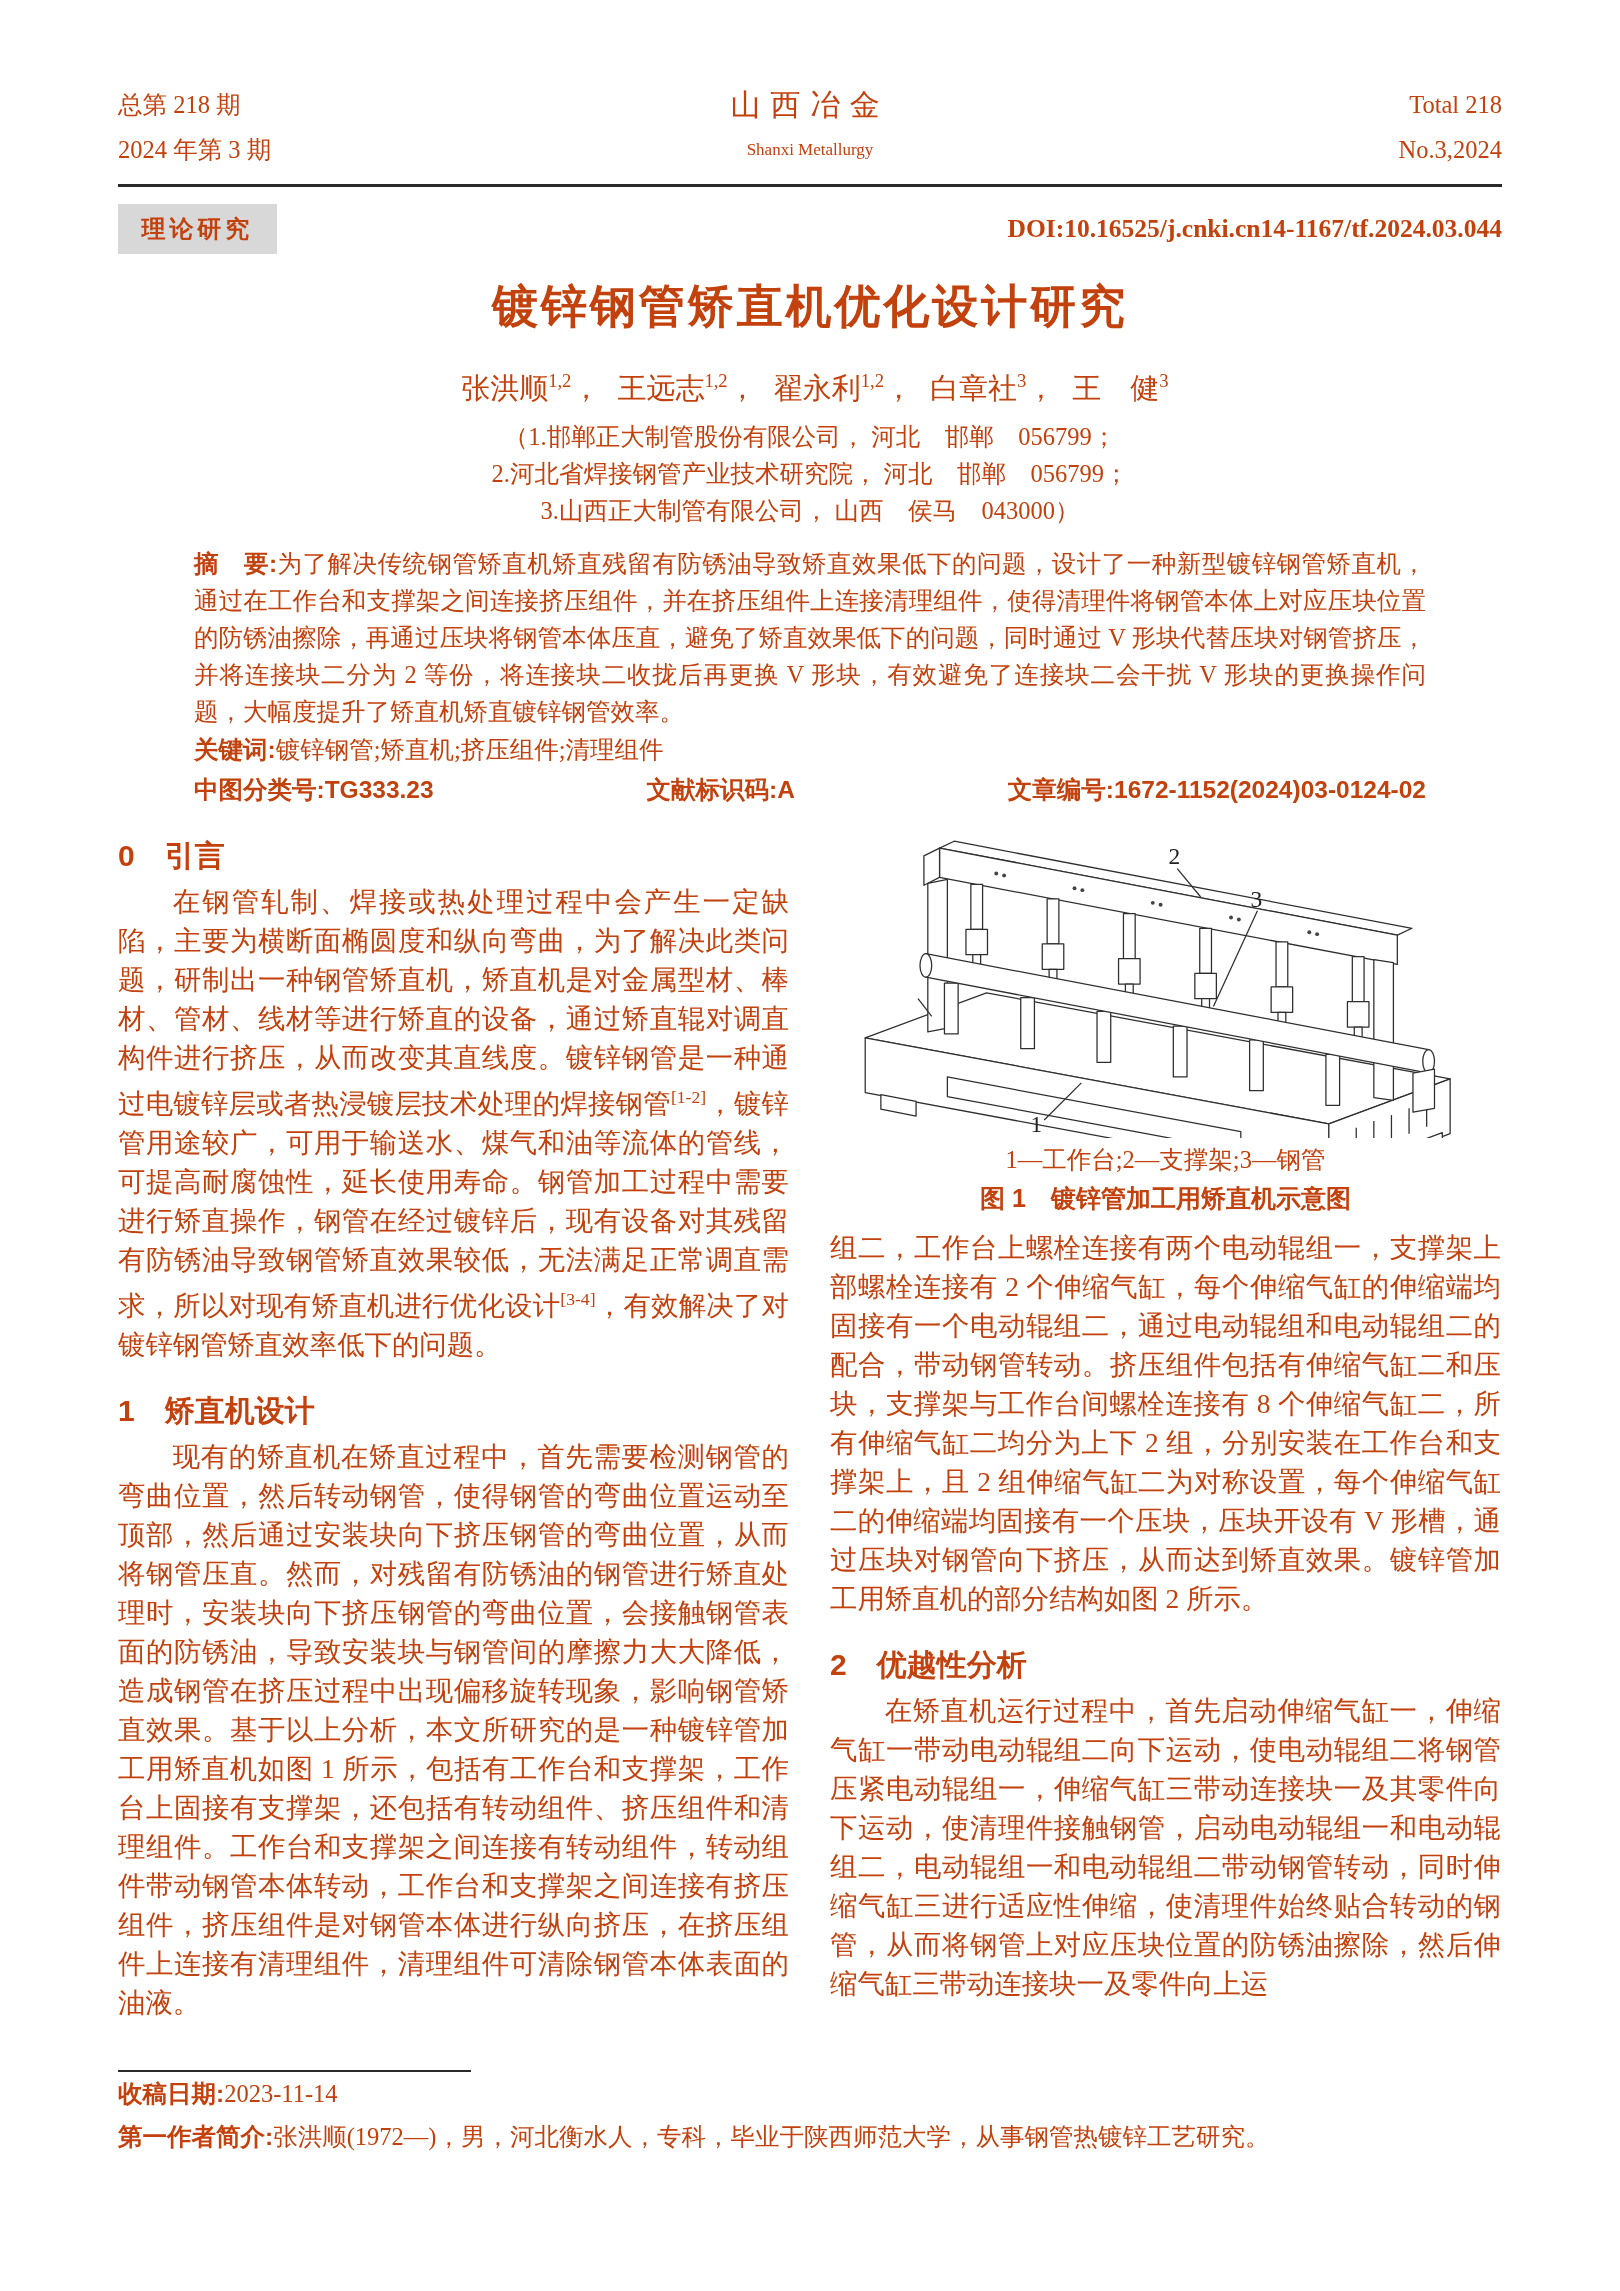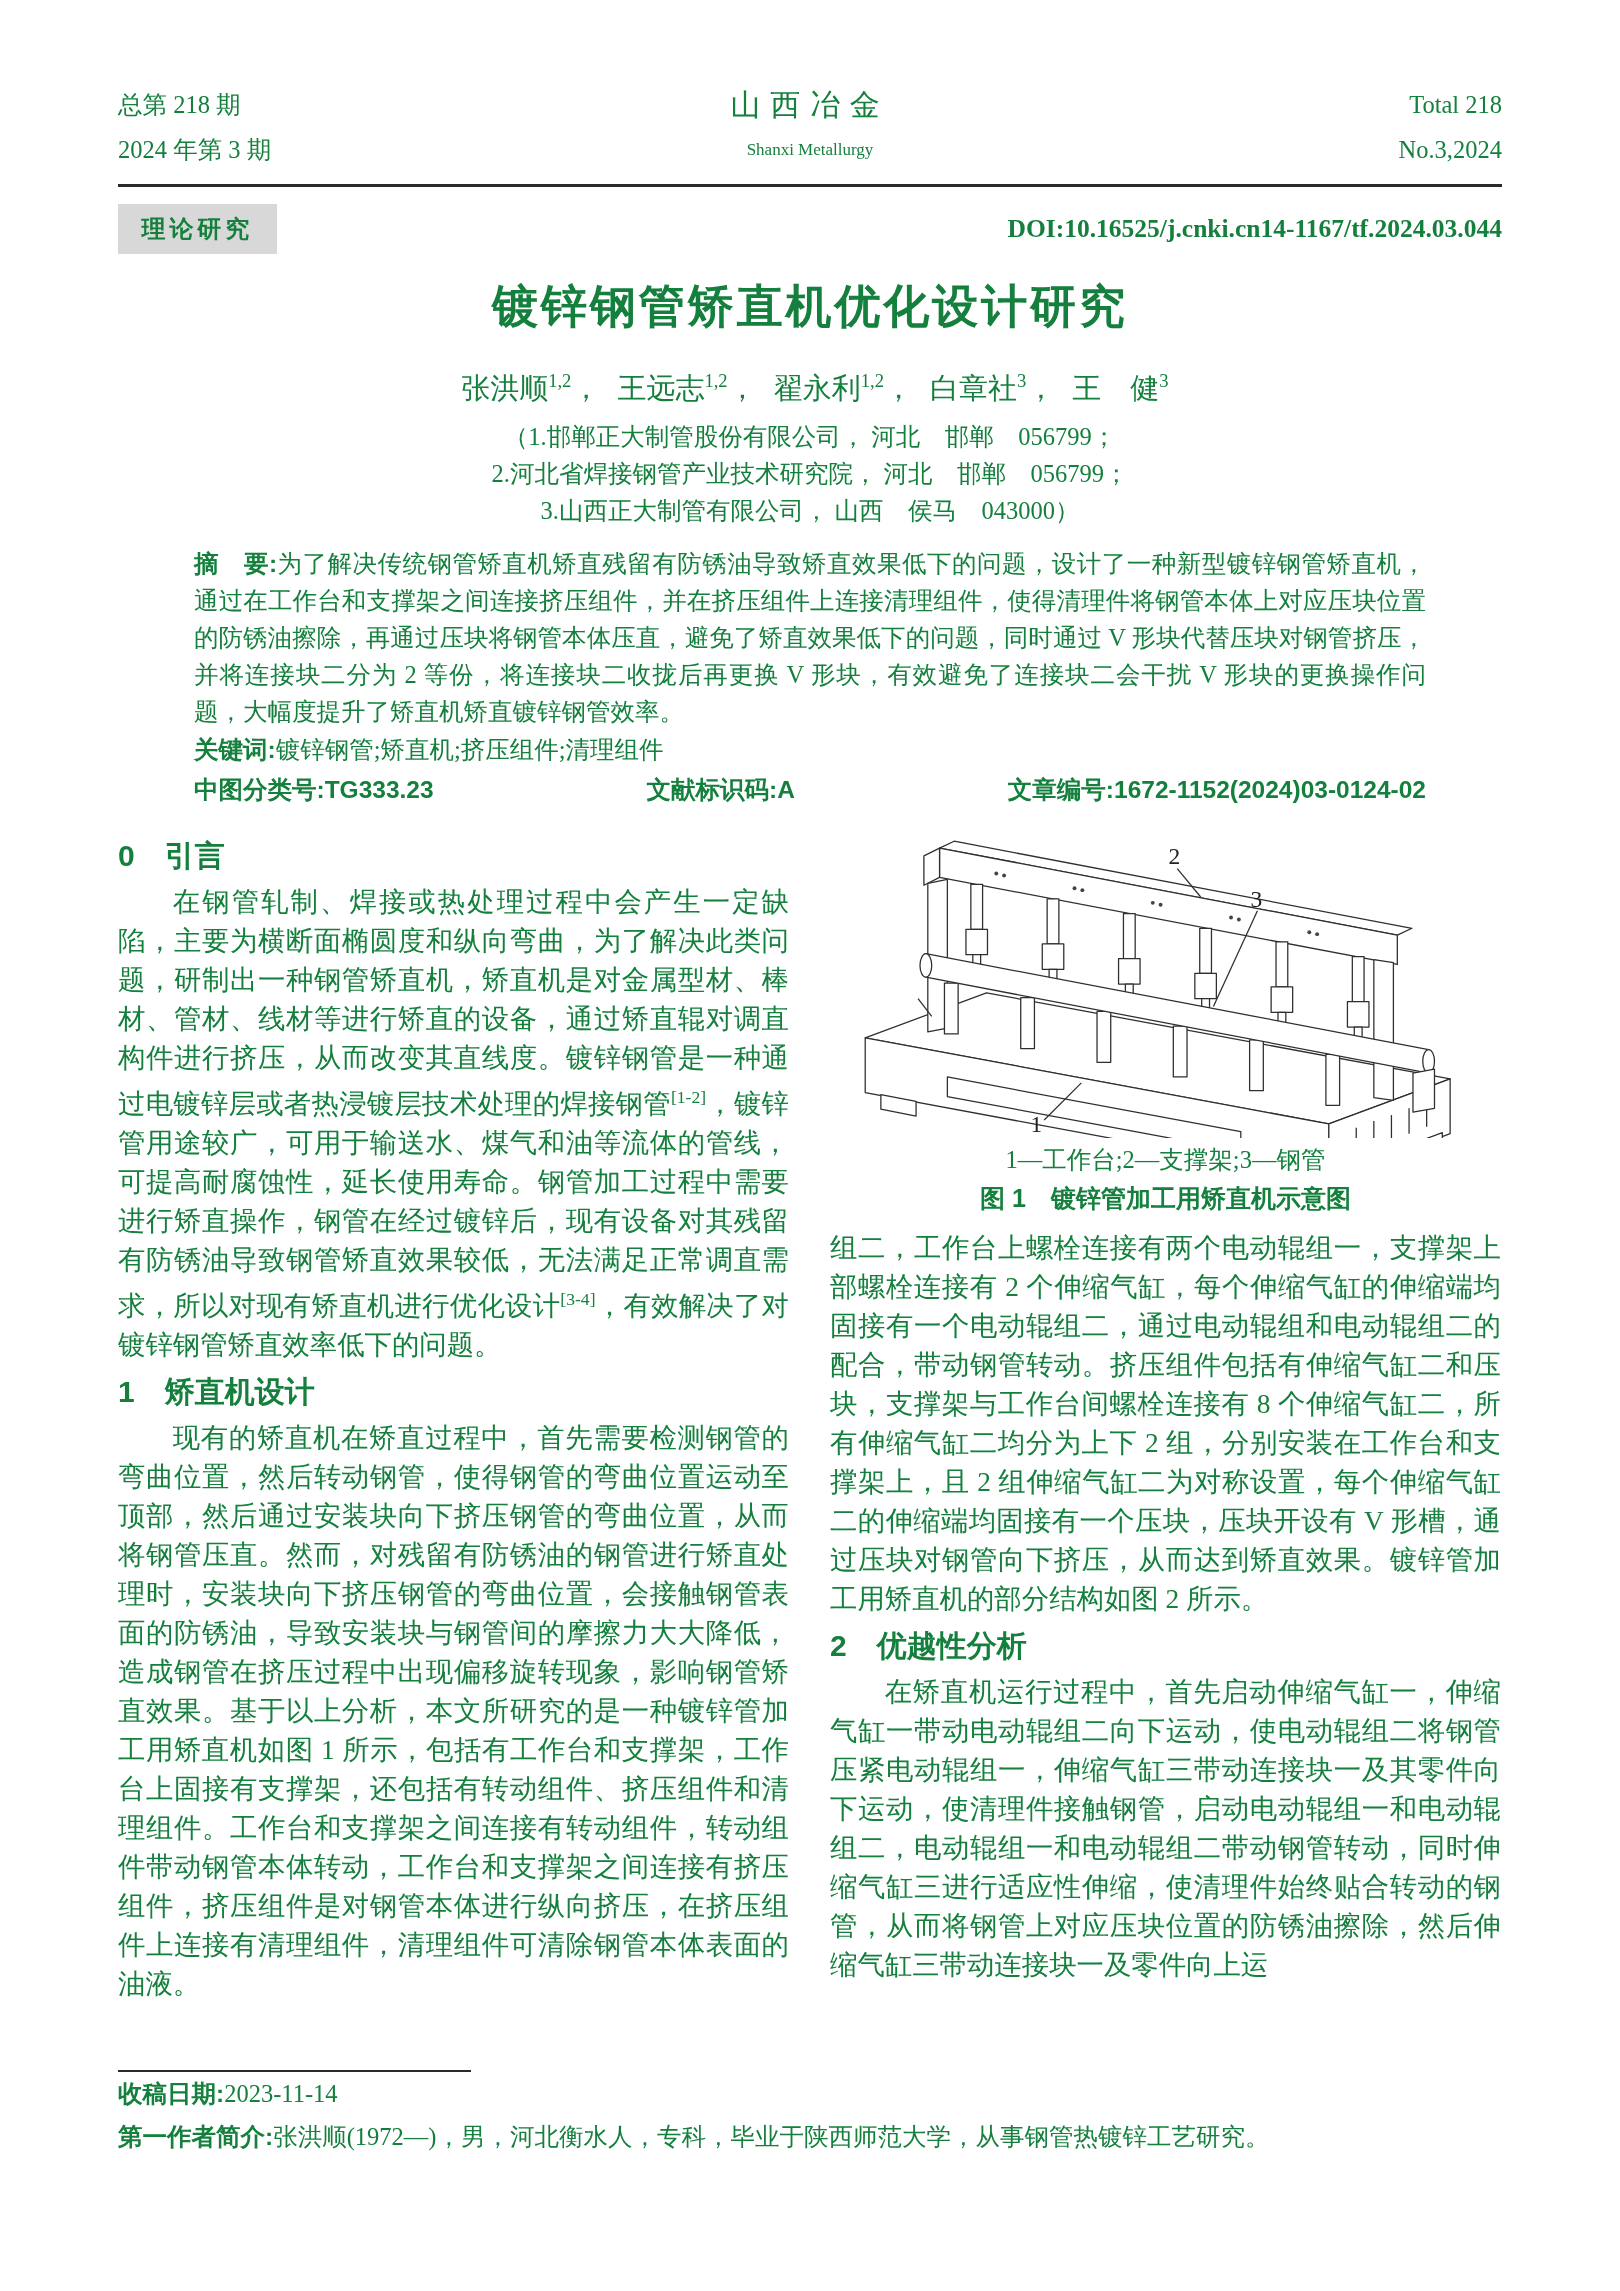--- a/index.html
+++ b/index.html
@@ -1,18 +1,18 @@
 <!DOCTYPE html>
 <html><head>
 <meta charset="utf-8">
 <style>
   html,body { margin:0; padding:0; background:#888; }
   .page {
     position:relative; width:1620px; height:2292px; background:#ffffff;
-    color:#15803d; font-family:"Liberation Serif","DejaVu Serif",serif;
+    color:#c2410c; font-family:"Liberation Serif","DejaVu Serif",serif;
     margin:0 auto; overflow:hidden;
   }
   .inner { padding:82px 118px 0 118px; }
 
   
   .jh-row { display:flex; justify-content:space-between; font-size:24.5px; line-height:45px; }
   .jh-left, .jh-right { width:255px; }
   .jh-left div { text-align:left; }
   .jh-right div { text-align:right; }
   .jh-center { flex:1; text-align:center; }
@@ -42,21 +42,21 @@
               font-family:"Liberation Sans","DejaVu Sans",sans-serif; font-weight:700;
               font-size:24.5px; line-height:41px; }
 
   .cols { display:flex; gap:41px; margin-top:21.6px; align-items:flex-start; }
   .col { width:671px; }
   .body-p { font-size:27.4px; line-height:39px; text-align:justify; text-justify:inter-character; margin:0; }
   .body-p sup { font-size:17.6px; }
   .indent { text-indent:2em; }
   .sec-h { font-family:"Liberation Sans","DejaVu Sans",sans-serif; font-weight:700;
            font-size:30px; line-height:47px; margin:0 0 3.9px 0; }
-  .sec-h.later { margin-top:3px; }
+  .sec-h.later { margin-top:22px; }
 
   .fig { margin-top:2px; }
   .fig svg { display:block; width:671px; height:304px; }
   .fig-parts { text-align:center; font-size:24.5px; line-height:35px; margin-top:3.9px; }
   .fig-cap { text-align:center; font-family:"Liberation Sans","DejaVu Sans",sans-serif;
              font-weight:700; font-size:25px; line-height:37px; margin:3.9px 0 11.8px 0; }
 
   .footnote { position:absolute; left:118px; top:2070px; width:1385px; }
   .fn-rule { width:353px; border-top:2.9px solid #2a2a2a; }
   .fn-line { font-size:24.5px; line-height:43px; }

